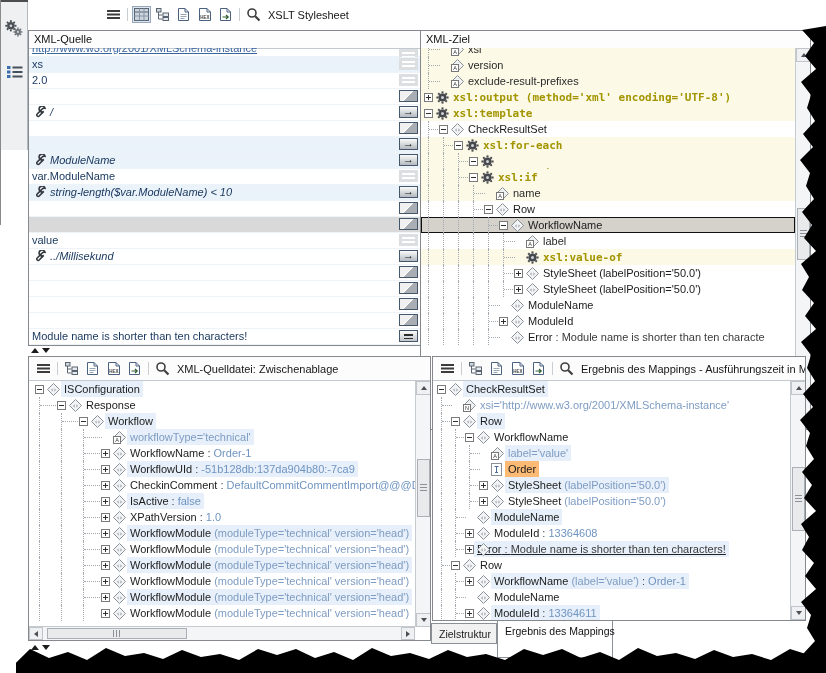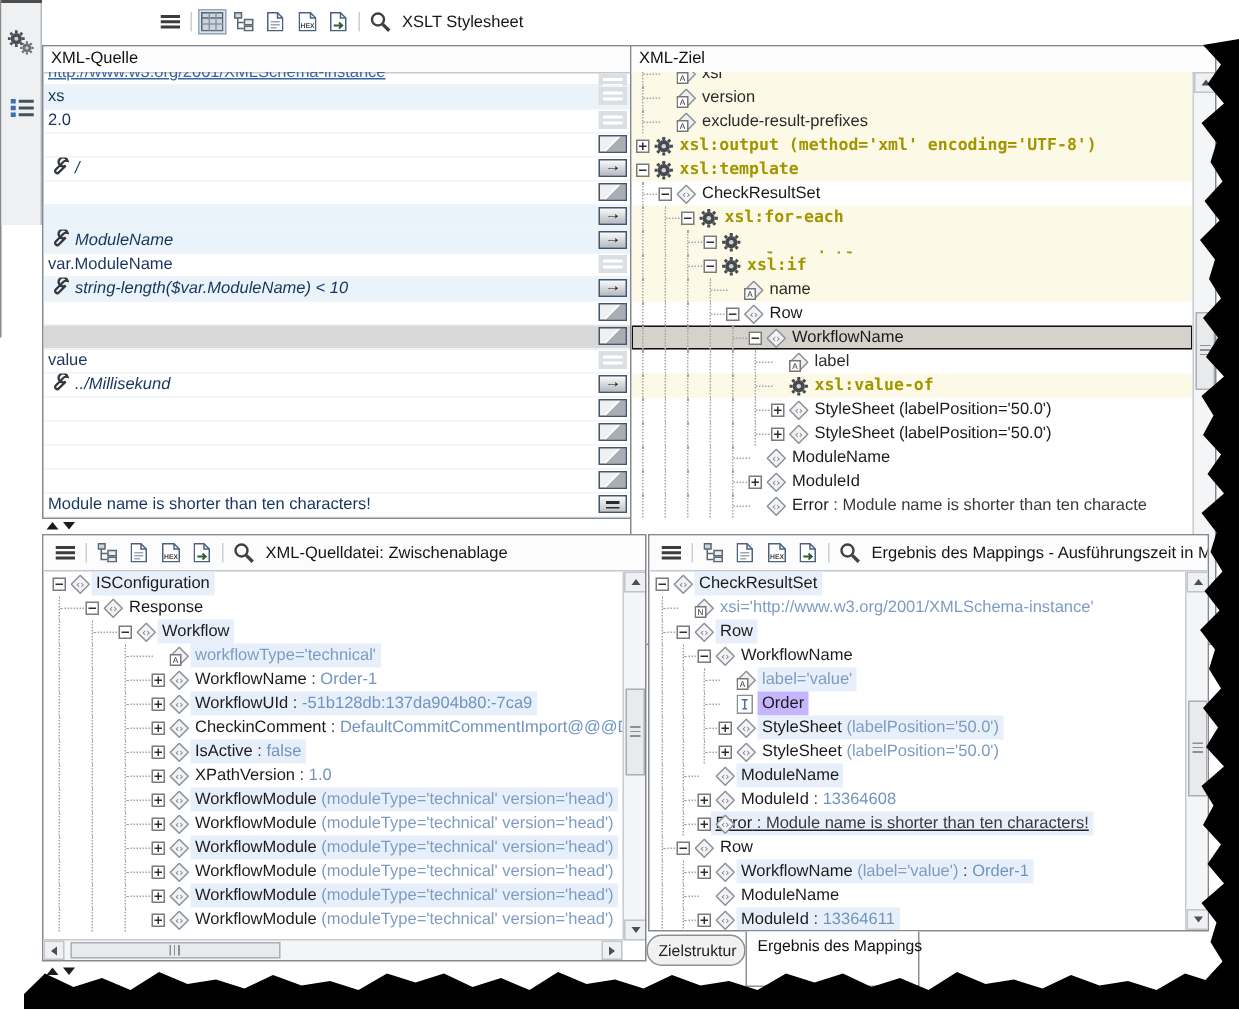--- a/index.html
+++ b/index.html
@@ -53,21 +53,21 @@
   .trow.yellow{background:#fcf9e6;}
   .trow.selrow{background:#d5d2cc;outline:1px solid #101010;outline-offset:-1px;}
   .vline{position:absolute;top:0;bottom:0;width:0;border-left:1px dotted #a2a8ae;}
   .stubl{position:absolute;height:0;border-top:1px dotted #a2a8ae;top:8px;}
   .exp{position:absolute;width:9px;height:9px;top:3.5px;background:#fff;border:1px solid #7b7b7b;box-sizing:border-box;z-index:2;}
   .exp::before{content:"";position:absolute;left:1px;right:1px;top:3px;height:1px;background:#2e2e2e;}
   .exp.plus::after{content:"";position:absolute;top:1px;bottom:1px;left:3px;width:1px;background:#2e2e2e;}
   .ticon{position:absolute;top:1.5px;z-index:1;}
   .tlabel{position:absolute;top:0;padding:0 3px;}
   .tlabel.tint{background:#e7f0fa;}
-  .tlabel.selgray{background:#c4b5fd;}
+  .tlabel.selgray{background:#fdba74;}
   .nm{color:#1b1b1b;}
   .nm.attrdark{color:#2a2a2a;}
   .battr{color:#7e9cc2;}
   .bval{color:#6f94c0;}
   .bdark{color:#3a3a3a;}
   .sepc{color:#444;}
   .mono{font-family:"DejaVu Sans Mono",monospace;font-weight:bold;color:#a29500;font-size:11px;}
   
   .vsb{position:absolute;width:15px;background:#f4f5f6;border-left:1px solid #c6cbd0;box-sizing:border-box;}
   .hsb{position:absolute;height:14px;background:#f4f5f6;border-top:1px solid #c6cbd0;box-sizing:border-box;}
@@ -663,21 +663,21 @@
       <span class="sbthumb" style="left:1px;top:86px;width:13px;height:64px;">
           <span class="grip-v"></span>
         </span>
       <span class="sbbtn" style="left:0;bottom:0;width:15px;height:14px;">
           <span class="tri-down"></span>
         </span>
     </div>
   </div>
 
   <div id="tabbar">
-    <span class="tab inactive" style="left:0;width:66px;border-radius:10px;">Zielstruktur</span>
+    <span class="tab inactive" style="left:0;width:66px;">Zielstruktur</span>
     <span class="tab active" style="left:66px;width:116px;">Ergebnis des Mappings</span>
   </div>
 
   <div class="split-handle" style="left:31px;top:645px;">
     <span class="sh-up"></span>
     <span class="sh-down"></span>
   </div>
 
   <div class="torn" id="torn-right" style="left: 798px; top: 26px; width: 28px; height: 647px; clip-path: polygon(100% 0%, 4px 4px, 16px 17px, 7px 30px, 18px 43px, 3px 56px, 13px 69px, 9px 82px, 17px 95px, 5px 108px, 15px 121px, 2px 134px, 12px 147px, 8px 160px, 16px 173px, 4px 186px, 14px 199px, 6px 212px, 18px 225px, 3px 238px, 11px 251px, 4px 264px, 16px 277px, 7px 290px, 18px 303px, 3px 316px, 13px 329px, 9px 342px, 17px 355px, 5px 368px, 15px 381px, 2px 394px, 12px 407px, 8px 420px, 16px 433px, 4px 446px, 14px 459px, 6px 472px, 18px 485px, 3px 498px, 11px 511px, 4px 524px, 16px 537px, 7px 550px, 18px 563px, 3px 576px, 13px 589px, 9px 602px, 17px 615px, 5px 628px, 15px 641px, 100% 100%);"></div>
   <div class="torn" id="torn-bottom" style="left: 16px; top: 646px; width: 810px; height: 27px; clip-path: polygon(0% 62%, 14px 3px, 33px 12px, 52px 6px, 71px 14px, 90px 2px, 109px 10px, 128px 7px, 147px 13px, 166px 4px, 185px 11px, 204px 8px, 223px 14px, 242px 3px, 261px 9px, 280px 3px, 299px 12px, 318px 6px, 337px 14px, 356px 2px, 375px 10px, 394px 7px, 413px 13px, 432px 4px, 451px 11px, 470px 8px, 489px 14px, 508px 3px, 527px 9px, 546px 3px, 565px 12px, 584px 6px, 603px 14px, 622px 2px, 641px 10px, 660px 7px, 679px 13px, 698px 4px, 717px 11px, 736px 8px, 755px 14px, 774px 3px, 793px 9px, 100% 10%, 100% 100%, 0% 100%);"></div>

